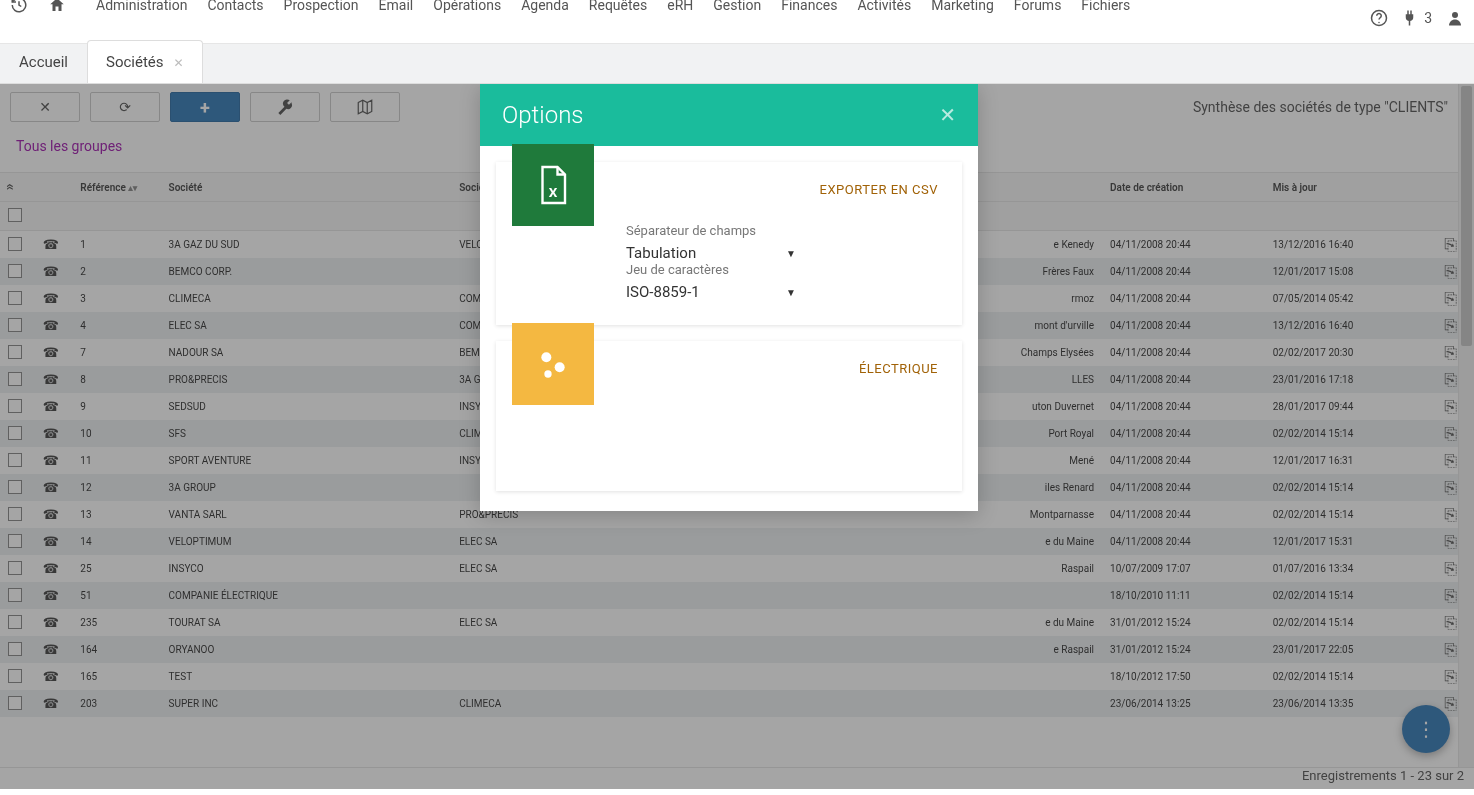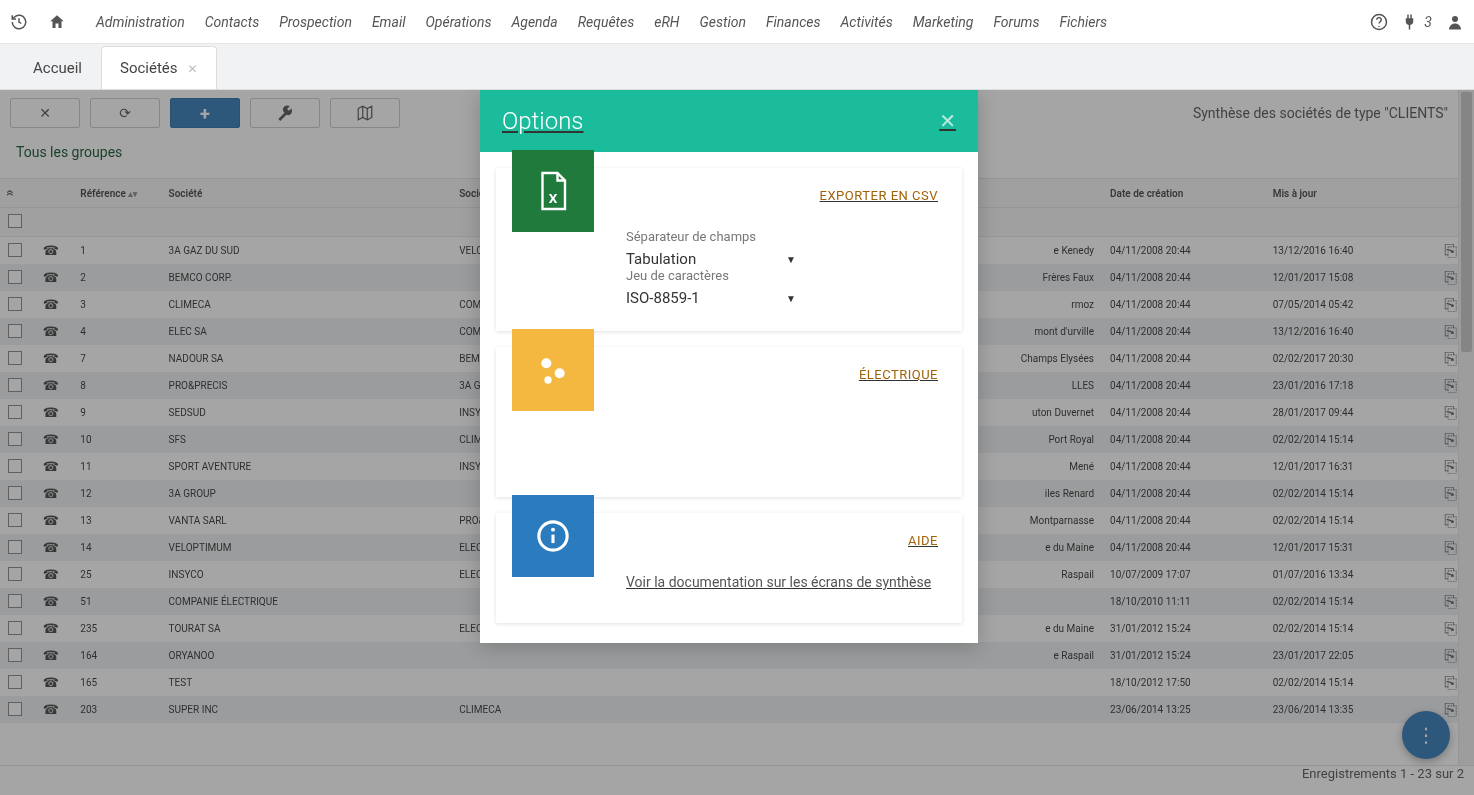--- a/index.html
+++ b/index.html
@@ -13,39 +13,37 @@
   overflow: hidden;
   position: relative;
 }
 
 
 .topbar {
   height: 44px;
   background: #fff;
   border-bottom: 1px solid #e6e6e6;
   display: flex;
-  align-items: center;
-  padding: 4px 10px;
-  font-style: italic;
+  align-items: flex-end;
+  padding: 16px 10px;
 }
 .topbar-left { display: flex; align-items: center; gap: 4px; }
 .topbar-icon { width: 34px; text-align: center; color: #555; font-size: 16px; cursor: pointer; }
 .nav-items { display: flex; gap: 0; }
 .nav-item { padding: 0 10px; color: #555; cursor: pointer; font-size: 14px; line-height: 44px; }
 .topbar-right { margin-left: auto; display: flex; align-items: center; gap: 14px; color: #555; }
 .topbar-right .icn { cursor: pointer; font-size: 16px; }
 
 
 .tabstrip {
-  height: 46px;
+  height: 40px;
   background: #f1f2f3;
   border-bottom: 1px solid #ddd;
   display: flex;
   align-items: flex-end;
-  padding-left: 14px;
 }
 .tab {
   padding: 12px 18px;
   font-size: 15px;
   color: #444;
   cursor: pointer;
   border: 1px solid transparent;
   border-bottom: none;
   position: relative;
 }
@@ -70,21 +68,21 @@
   align-items: center;
 }
 .tbtn {
   width: 70px; height: 30px;
   border: 1px solid #ccc; background: #fff;
   display: flex; align-items: center; justify-content: center;
   color: #555; cursor: pointer; border-radius: 2px;
 }
 .tbtn.primary { background: #337ab7; border-color: #2e6da4; color: #fff; }
 .subtitle { margin-left: auto; padding-right: 16px; color: #555; font-size: 14px; }
-.filter-row { padding: 8px 16px 18px; color: #14532d; }
+.filter-row { padding: 8px 16px 18px; color: #a21caf; }
 
 
 .tbl { width: 100%; border-collapse: collapse; font-size: 10px; }
 .tbl th {
   text-align: left; font-weight: 600; color: #444;
   padding: 6px 8px; background: #f7f7f7; border-top: 1px solid #e6e6e6; border-bottom: 1px solid #e6e6e6;
 }
 .tbl td { padding: 4px 8px; color: #333; }
 .tbl tbody tr:nth-child(odd) { background: #fff; }
 .tbl tbody tr:nth-child(even) { background: #edf0f2; }
@@ -97,21 +95,21 @@
 .datecol { width: 140px; }
 .actcol { width: 40px; text-align: center; }
 .chk { width: 14px; height: 14px; border: 1px solid #888; display: inline-block; background: #fff; }
 .ph-icon::before { content: "\260E"; font-size: 13px; color: #444; }
 .sort::after { content: " \25B4\25BE"; font-size: 9px; color: #888; }
 .copy-icon::before { content: "\2398"; font-size: 16px; color: #555; }
 .collapse-icon::before { content: "\00AB"; display:inline-block; transform: rotate(90deg); font-size: 14px; color: #555;}
 
 
 .footer {
-  position: absolute; bottom: 8px; right: 0; left: 0;
+  position: absolute; bottom: 0; right: 0; left: 0;
   height: 22px; background: #fff; border-top: 1px solid #e6e6e6;
   text-align: right; padding-right: 10px; font-size: 13px; color: #555;
 }
 
 
 .fab {
   position: absolute; right: 24px; bottom: 36px;
   width: 48px; height: 48px; border-radius: 50%;
   background: #337ab7; color: #fff; display: flex; align-items: center; justify-content: center;
   box-shadow: 0 3px 8px rgba(0,0,0,.3); cursor: pointer; font-size: 20px;
@@ -119,21 +117,20 @@
 
 
 .overlay {
   position: absolute; inset: 0;
   background: rgba(40,40,40,.42);
 }
 .modal {
   position: absolute; top: 0; left: 480px; width: 498px;
   background: #fff; box-shadow: 0 4px 20px rgba(0,0,0,.2);
   padding-bottom: 20px;
-  text-decoration: underline;
 }
 .modal-head {
   background: #1abc9c; color: #fff; height: 62px;
   display: flex; align-items: center; padding: 0 22px;
   font-size: 24px; font-weight: 300;
 }
 .modal-close { margin-left: auto; color: rgba(255,255,255,.7); cursor: pointer; font-size: 20px; }
 .card {
   margin: 16px 16px 0; background: #fff; box-shadow: 0 1px 4px rgba(0,0,0,.12);
   position: relative; padding: 20px 24px 24px 130px; min-height: 150px;
@@ -524,30 +521,17 @@
           <svg width="40" height="40" viewBox="0 0 24 24" fill="#fff">
               <circle cx="8" cy="8" r="3"></circle>
               <circle cx="16" cy="14" r="3"></circle>
               <circle cx="9" cy="18" r="2.2"></circle>
               <path d="M8 3v2M8 11v2M3 8h2M11 8h2M16 9v2M16 17v2M11 14h2M19 14h2M9 14.5v1.5M9 20v1.5M5.5 18h1.5M11 18h1.5"></path>
             </svg>
         </div>
         <div class="card-title">ÉLECTRIQUE</div>
       </div>
 
-      <div class="card short">
-        <div class="card-icon blue">
-          <svg width="34" height="34" viewBox="0 0 24 24" fill="none" stroke="#fff" stroke-width="2.2">
-              <circle cx="12" cy="12" r="10"></circle>
-              <line x1="12" y1="11" x2="12" y2="17"></line>
-              <circle cx="12" cy="7.5" r="1.4" fill="#fff" stroke="none"></circle>
-            </svg>
-        </div>
-        <div class="card-title">AIDE</div>
-        <div class="card-body">
-          <span class="link-text">Voir la documentation sur les écrans de synthèse</span>
-        </div>
-      </div>
 
     </div>
   </div>
 
 </div>
 
 </body></html>

